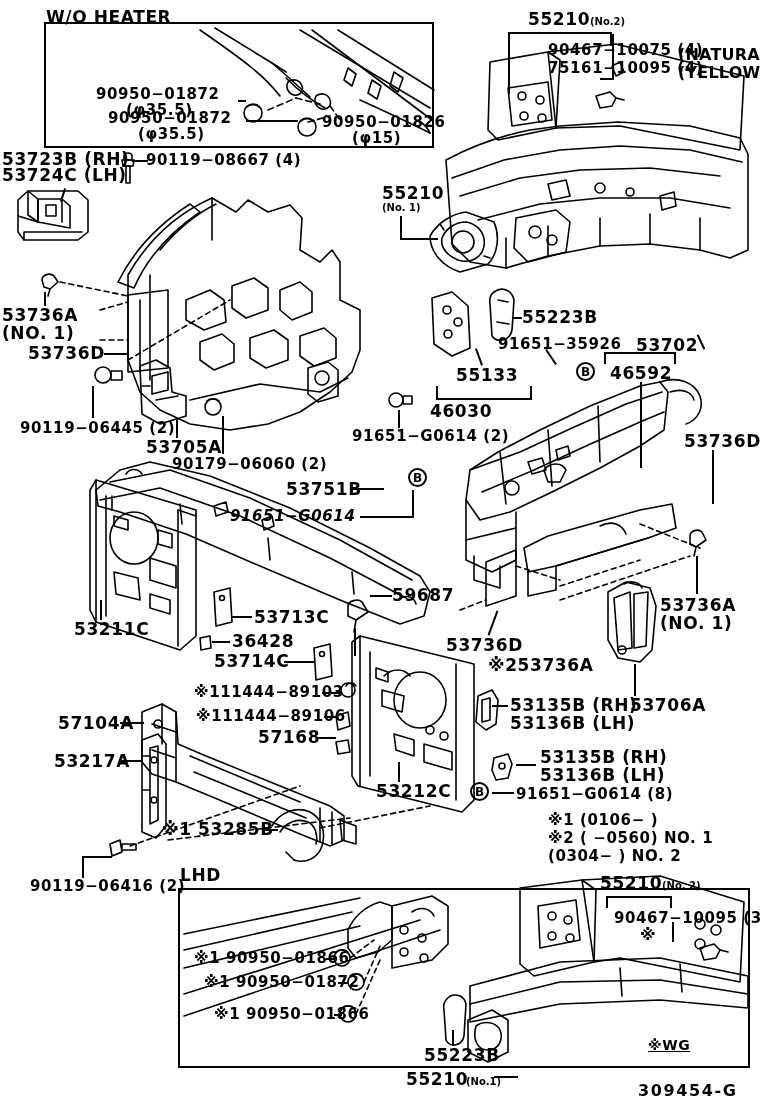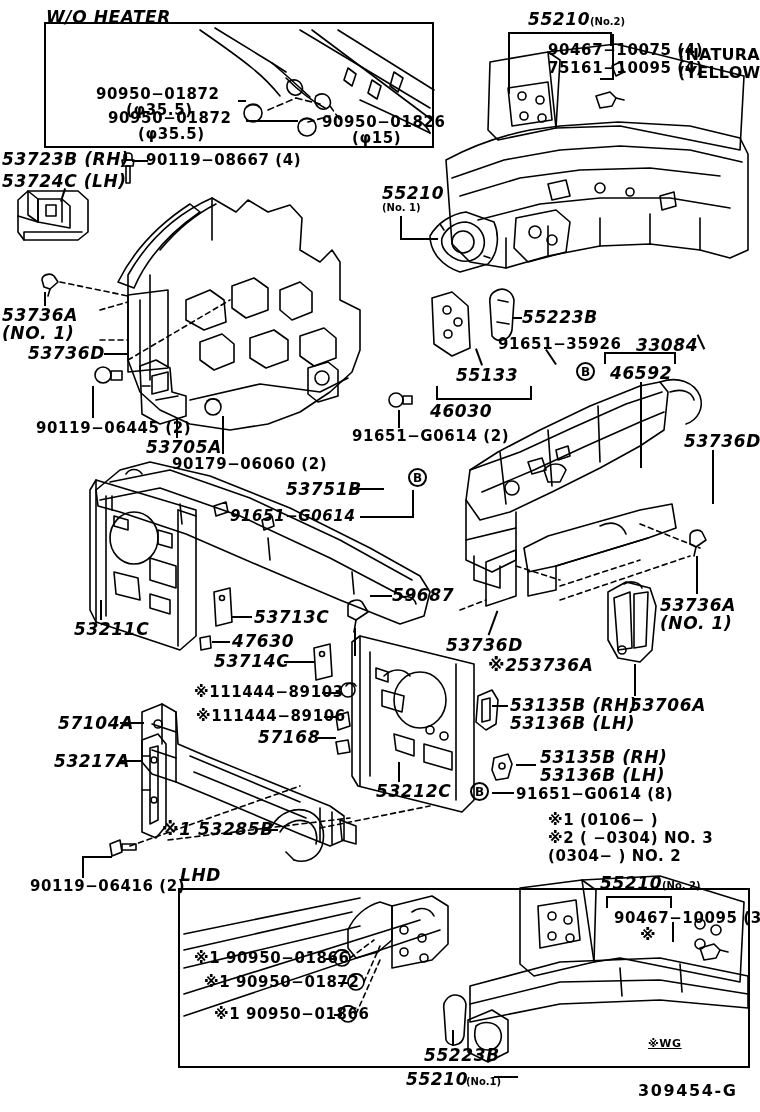--- a/index.html
+++ b/index.html
@@ -22,22 +22,22 @@
     font-family: "DejaVu Sans", sans-serif;
     font-weight: bold;
     font-size: 15px;
     letter-spacing: 0.6px;
     white-space: nowrap;
     line-height: 1.12;
     color: #000;
   }
   .lbl.sm   { font-size: 16px; letter-spacing: 0.2px; }
   .lbl.xs   { font-size: 10px; letter-spacing: 0px; }
-  .lbl.med  { font-size: 11px; text-decoration: underline; }
-  .lbl.big  { font-size: 17px; font-style: italic; }
+  .lbl.med  { font-size: 14px; text-decoration: underline; }
+  .lbl.big  { font-size: 17px; }
   .lbl.fig  { font-size: 16px; letter-spacing: 1.6px; }
 
   
   .frame {
     position: absolute;
     border: 2px solid #000;
     box-sizing: border-box;
     background: transparent;
   }
 
@@ -492,34 +492,34 @@
   <div class="ln v" style="left:508px; top:44px; height:50px;"></div>
 
   <div class="lbl" style="left:548px; top:42px;">90467−10075 (4)</div>
   <div class="lbl sm" style="left:678px; top:46px;">(NATURAL)</div>
   <div class="lbl" style="left:548px; top:60px;">75161−10095 (4)</div>
   <div class="lbl sm" style="left:678px; top:64px;">(YELLOW)</div>
   <div class="ln v" style="left:612px; top:34px; height:44px;"></div>
   <div class="ln h" style="left:600px; top:78px; width:14px;"></div>
 
   <div class="lbl big" style="left:2px; top:150px;">53723B (RH)</div>
-  <div class="lbl big" style="left:2px; top:172px;">53724C (LH)</div>
+  <div class="lbl big" style="left:2px; top:166px;">53724C (LH)</div>
   <div class="ln" style="left:62px; top:188px; width:2px; height:14px; transform:rotate(18deg);"></div>
 
   <div class="lbl" style="left:146px; top:152px;">90119−08667 (4)</div>
   <div class="ln h" style="left:132px; top:160px; width:16px;"></div>
 
   <div class="lbl big" style="left:2px; top:306px;">53736A</div>
   <div class="lbl big" style="left:2px; top:324px;">(NO. 1)</div>
   <div class="ln" style="left:44px; top:292px; width:2px; height:14px;"></div>
 
   <div class="lbl big" style="left:28px; top:344px;">53736D</div>
   <div class="ln h" style="left:104px; top:353px; width:24px;"></div>
 
-  <div class="lbl" style="left:36px; top:420px;">90119−06445 (2)</div>
+  <div class="lbl" style="left:20px; top:420px;">90119−06445 (2)</div>
   <div class="ln v" style="left:92px; top:386px; height:32px;"></div>
 
   <div class="lbl big" style="left:146px; top:438px;">53705A</div>
   <div class="ln v" style="left:176px; top:418px; height:20px;"></div>
 
   <div class="lbl" style="left:172px; top:456px;">90179−06060 (2)</div>
   <div class="ln v" style="left:222px; top:416px; height:38px;"></div>
 
   <div class="lbl big" style="left:382px; top:184px;">55210</div>
   <div class="lbl xs" style="left:382px; top:202px;">(No. 1)</div>
@@ -532,21 +532,21 @@
   <div class="lbl big" style="left:430px; top:402px;">46030</div>
   <div class="brk down" style="left:436px; top:386px; width:96px; height:14px;"></div>
 
   <div class="lbl" style="left:352px; top:428px;">91651−G0614 (2)</div>
   <div class="ln v" style="left:398px; top:410px; height:18px;"></div>
 
   <div class="lbl big" style="left:522px; top:308px;">55223B</div>
   <div class="ln h" style="left:512px; top:317px; width:10px;"></div>
 
   <div class="lbl" style="left:498px; top:336px;">91651−35926</div>
-  <div class="lbl big" style="left:636px; top:336px;">33084</div>
+  <div class="lbl big" style="left:636px; top:336px;">53702</div>
   <div class="ln" style="left:700px; top:334px; width:2px; height:16px; transform:rotate(-25deg);"></div>
 
   <div class="circ" style="left:576px; top:362px;">B</div>
   <div class="ln" style="left:550px; top:348px; width:2px; height:18px; transform:rotate(-34deg);"></div>
 
   <div class="lbl big" style="left:610px; top:364px;">46592</div>
   <div class="brk" style="left:604px; top:352px; width:72px; height:12px;"></div>
   <div class="ln v" style="left:640px; top:382px; height:86px;"></div>
 
   <div class="lbl big" style="left:684px; top:432px;">53736D</div>
@@ -562,21 +562,21 @@
 
   <div class="lbl big" style="left:392px; top:586px;">59687</div>
   <div class="ln h" style="left:370px; top:595px; width:22px;"></div>
 
   <div class="lbl big" style="left:74px; top:620px;">53211C</div>
   <div class="ln v" style="left:100px; top:600px; height:20px;"></div>
 
   <div class="lbl big" style="left:254px; top:608px;">53713C</div>
   <div class="ln h" style="left:232px; top:616px; width:20px;"></div>
 
-  <div class="lbl big" style="left:232px; top:632px;">47630</div>
+  <div class="lbl big" style="left:232px; top:632px;">36428</div>
   <div class="ln h" style="left:212px; top:641px; width:18px;"></div>
 
   <div class="lbl big" style="left:214px; top:652px;">53714C</div>
   <div class="ln h" style="left:284px; top:661px; width:30px;"></div>
 
   <div class="lbl" style="left:194px; top:684px;">※111444−89103</div>
   <div class="ln h" style="left:322px; top:692px; width:18px;"></div>
 
   <div class="lbl" style="left:196px; top:708px;">※111444−89106</div>
   <div class="ln h" style="left:324px; top:716px; width:12px;"></div>
@@ -619,21 +619,21 @@
   <div class="ln h" style="left:120px; top:760px; width:22px;"></div>
 
   <div class="lbl big" style="left:162px; top:820px;">※1 53285B</div>
   <div class="ln h" style="left:262px; top:829px; width:16px;"></div>
 
   <div class="lbl" style="left:30px; top:878px;">90119−06416 (2)</div>
   <div class="ln v" style="left:82px; top:856px; height:22px;"></div>
   <div class="ln h" style="left:82px; top:856px; width:30px;"></div>
 
   <div class="lbl" style="left:548px; top:812px;">※1 (0106−        )</div>
-  <div class="lbl" style="left:548px; top:830px;">※2 (      −0304) NO. 3</div>
+  <div class="lbl" style="left:548px; top:830px;">※2 (      −0560) NO. 1</div>
   <div class="lbl" style="left:548px; top:848px;">    (0304−      ) NO. 2</div>
 
   <div class="lbl big" style="left:180px; top:866px;">LHD</div>
 
   <div class="lbl" style="left:194px; top:950px;">※1 90950−01866</div>
   <div class="ln h" style="left:326px; top:958px; width:8px;"></div>
 
   <div class="lbl" style="left:204px; top:974px;">※1 90950−01872</div>
   <div class="ln h" style="left:338px; top:982px; width:10px;"></div>
 

